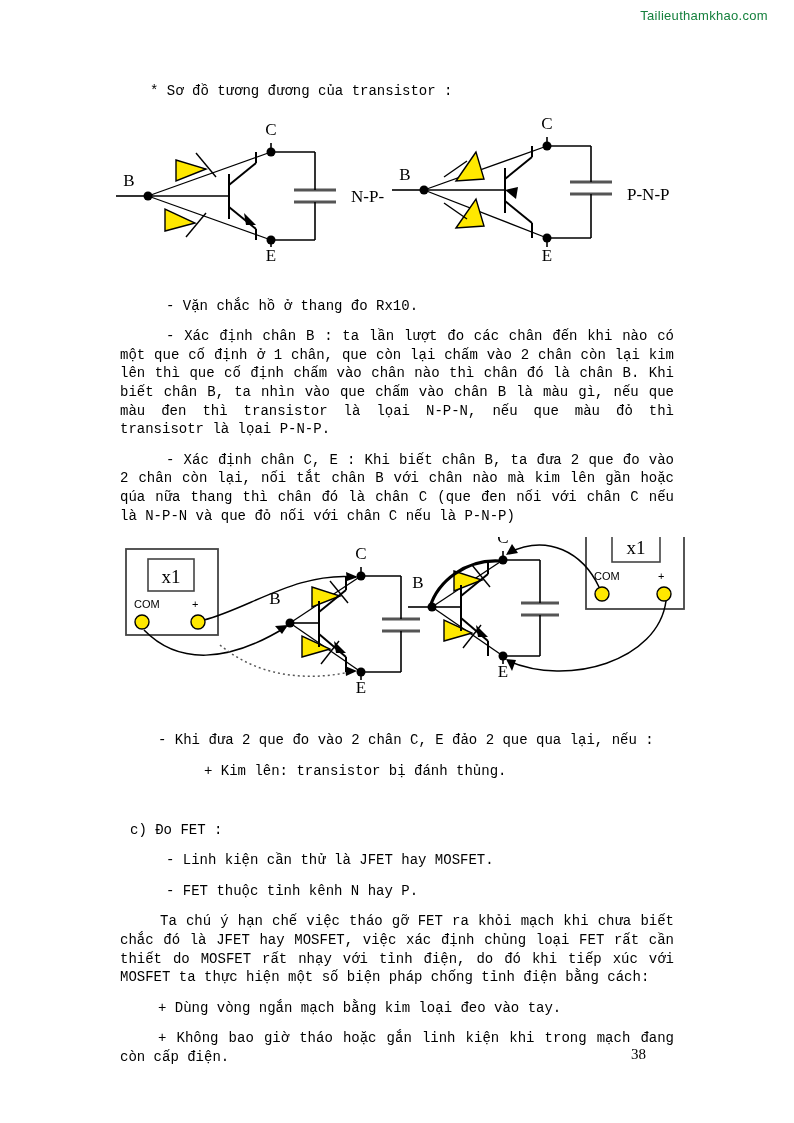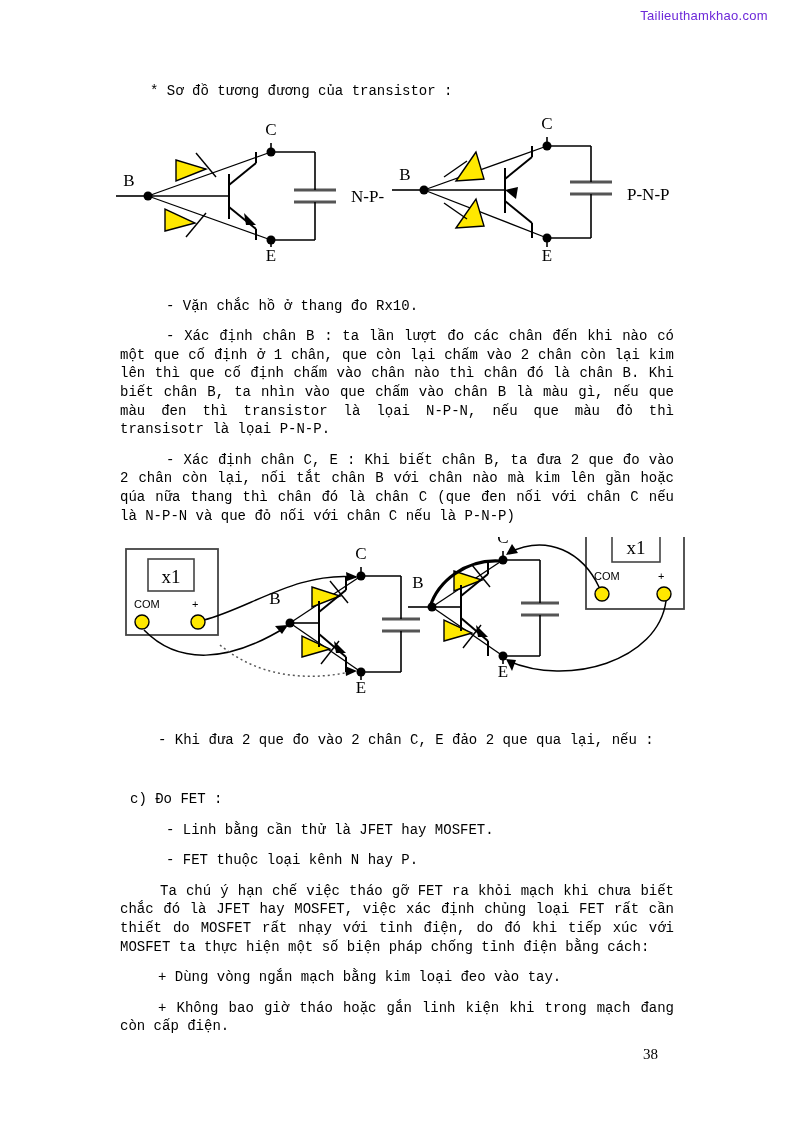--- a/index.html
+++ b/index.html
@@ -22,21 +22,21 @@
     width: 794px;
     height: 1123px;
   }
 
   .watermark {
     position: absolute;
     top: 8px;
     right: 26px;
     font-family: "Liberation Sans", "DejaVu Sans", sans-serif;
     font-size: 13px;
-    color: #6d28d9;
+    color: #15803d;
     letter-spacing: 0.3px;
     white-space: nowrap;
   }
 
   .content {
     position: absolute;
     left: 108px;
     top: 70px;
     width: 578px;
   }
@@ -54,21 +54,21 @@
   .ind-star   { text-indent: 30px; }
   .ind-dash   { text-indent: 46px; }
   .ind-plus   { text-indent: 84px; }
   .ind-c      { text-indent: 10px; }
   .ind-sub    { text-indent: 38px; }
   .ind-ta     { text-indent: 40px; }
   .gap-md { height: 16px; }
 
   .pagenum {
     position: absolute;
-    left: 12px;
+    left: 0;
     top: 1046px;
     width: 697px;
     text-align: center;
     font-size: 15px;
   }
   .pagenum span { position: relative; left: 290px; }
 
   
   .figure-row {
     position: relative;
@@ -323,26 +323,27 @@
           <path d="M191,66 C175,32 140,12 100,32" fill="none" stroke="#000" stroke-width="1.5"></path>
           <polygon points="98,34 110,32 104,23" fill="#000"></polygon>
 
           <path d="M258,80 C250,140 160,166 100,140" fill="none" stroke="#000" stroke-width="1.5"></path>
           <polygon points="98,138 104,150 108,139" fill="#000"></polygon>
         </g>
       </svg>
     </div>
 
     <p class="para noj ind-sub">- Khi đưa 2 que đo vào 2 chân C, E đảo 2 que qua lại, nếu :</p>
+    <p class="para noj ind-plus">+ Kim lên: transistor bị đánh thủng.</p>
 
     <div class="gap-md"></div>
 
     <p class="para noj ind-c">c) Đo FET :</p>
-    <p class="para noj ind-dash">- Linh bằng cần thử là JFET hay MOSFET.</p>
-    <p class="para noj ind-dash">- FET thuộc loại kênh N hay P.</p>
+    <p class="para noj ind-dash">- Linh kiện cần thử là JFET hay MOSFET.</p>
+    <p class="para noj ind-dash">- FET thuộc tỉnh kênh N hay P.</p>
 
     <p class="para ind-ta">Ta chú ý hạn chế việc tháo gỡ FET ra khỏi mạch khi chưa biết chắc đó là JFET hay MOSFET, việc xác định chủng loại FET rất cần thiết do MOSFET rất nhạy với tỉnh điện, do đó khi tiếp xúc với MOSFET ta thực hiện một số biện pháp chống tỉnh điện bằng cách:</p>
     <p class="para noj ind-sub">+ Dùng vòng ngắn mạch bằng kim loại đeo vào tay.</p>
     <p class="para ind-sub">+ Không bao giờ tháo hoặc gắn linh kiện khi trong mạch đang còn cấp điện.</p>
 
   </div>
 
   <div class="pagenum"><span>38</span></div>
 
 </div>

